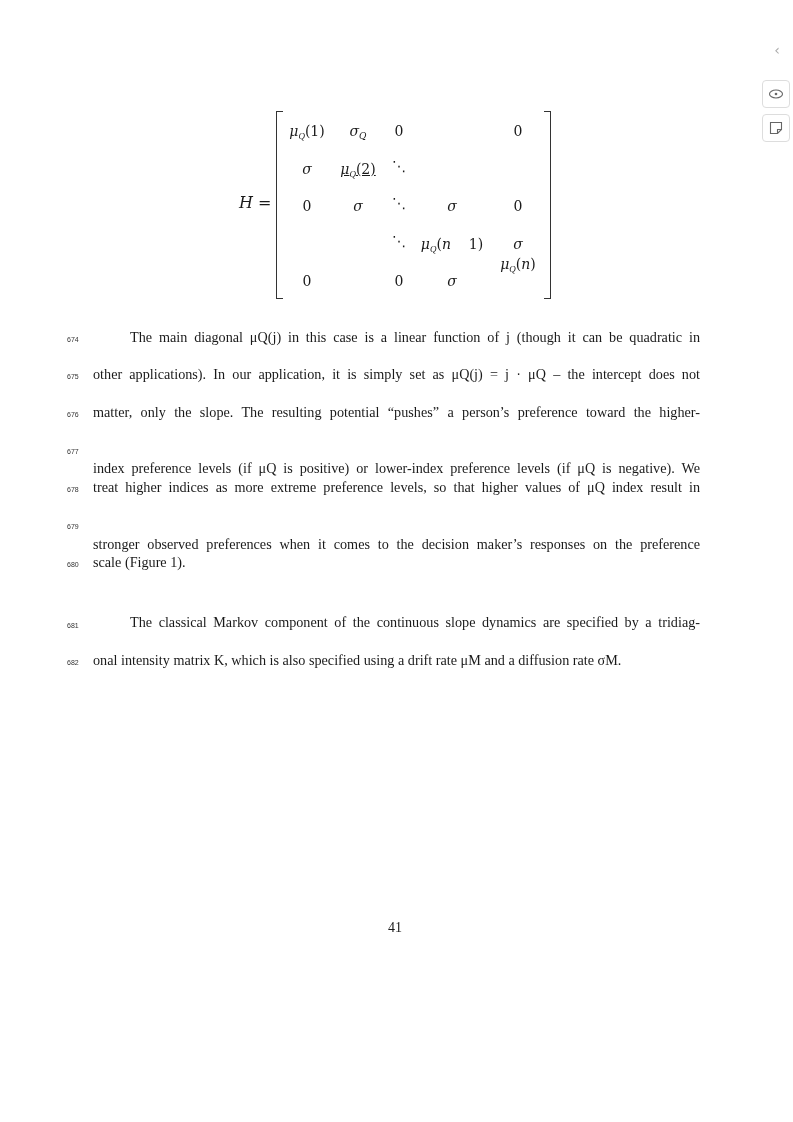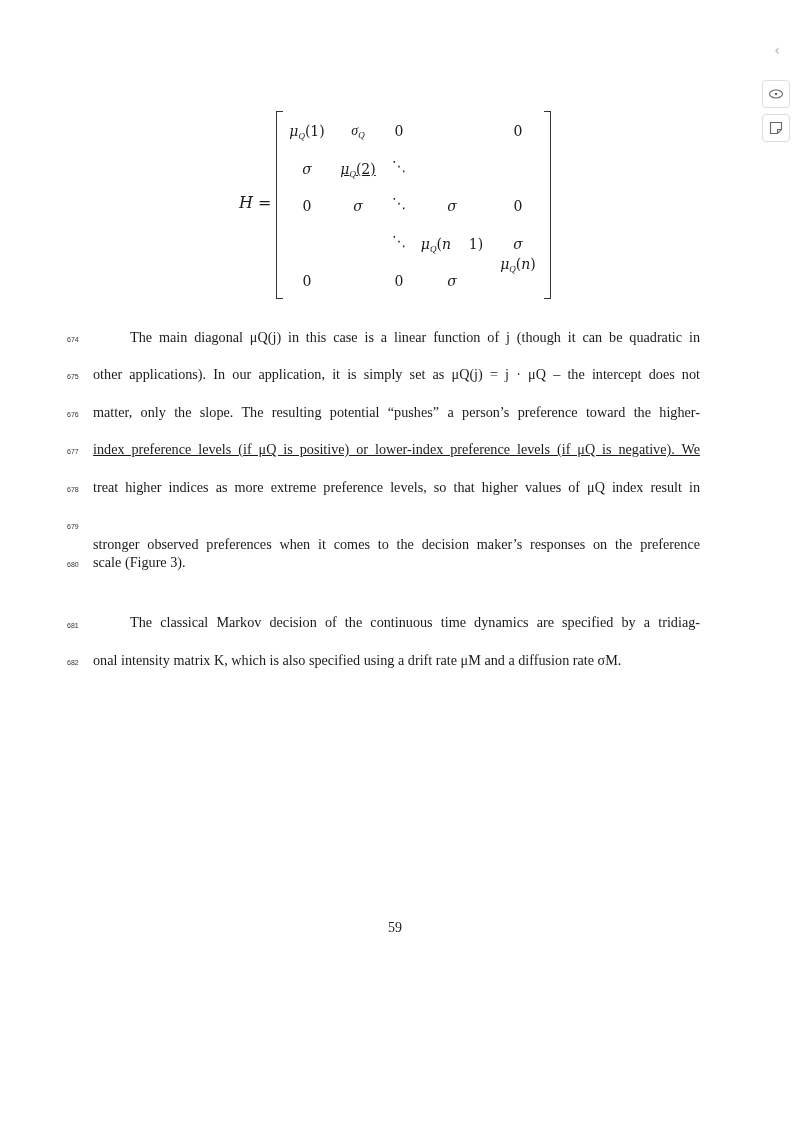--- a/index.html
+++ b/index.html
@@ -51,21 +51,21 @@
       <path d="M13.5 9.5 H9.5 V13.5" fill="none" stroke="#666" stroke-width="1.1"></path>
     </svg>
   </div>
 
   <div>
     <span class="eq-lhs math">H =</span>
     <div class="bracket-l"></div>
     <div class="bracket-r"></div>
 
     <span class="cell" style="left:307px; top:123px;"><span class="math">μ</span><span class="sub">Q</span><span class="mrm">(1)</span></span>
-    <span class="cell math" style="left:358px; top:123px;font-family:Liberation Serif, serif;">σ<span class="sub">Q</span></span>
+    <span class="cell math" style="left:358px; top:123px;">σ<span class="sub">Q</span></span>
     <span class="cell mrm" style="left:399px; top:123px;">0</span>
     <span class="cell mrm" style="left:518px; top:123px;">0</span>
 
     <span class="cell math" style="left:307px; top:161px;">σ</span>
     <span class="cell" style="left:358px; top:161px;text-decoration:underline;"><span class="math">μ</span><span class="sub">Q</span><span class="mrm">(2)</span></span>
     <span class="cell mrm" style="left:399px; top:158px;">⋱</span>
 
     <span class="cell mrm" style="left:307px; top:198px;">0</span>
     <span class="cell math" style="left:358px; top:198px;">σ</span>
     <span class="cell mrm" style="left:399px; top:195px;">⋱</span>
@@ -86,34 +86,34 @@
     <span class="lnum" style="top:336px;">674</span>
     <div class="line indent just" style="top:329px;">The main diagonal μQ(j) in this case is a linear function of j (though it can be quadratic in</div>
 
     <span class="lnum" style="top:373px;">675</span>
     <div class="line just" style="top:366px;">other applications). In our application, it is simply set as μQ(j) = j · μQ – the intercept does not</div>
 
     <span class="lnum" style="top:411px;">676</span>
     <div class="line just" style="top:404px;">matter, only the slope. The resulting potential “pushes” a person’s preference toward the higher-</div>
 
     <span class="lnum" style="top:448px;">677</span>
-    <div class="line just" style="top:441px;text-decoration:underline;">index preference levels (if μQ is positive) or lower-index preference levels (if μQ is negative). We</div>
+    <div class="line just" style="top:460px;">index preference levels (if μQ is positive) or lower-index preference levels (if μQ is negative). We</div>
 
     <span class="lnum" style="top:486px;">678</span>
     <div class="line just" style="top:479px;">treat higher indices as more extreme preference levels, so that higher values of μQ index result in</div>
 
     <span class="lnum" style="top:523px;">679</span>
     <div class="line just" style="top:516px;margin-top:20px;">stronger observed preferences when it comes to the decision maker’s responses on the preference</div>
 
     <span class="lnum" style="top:561px;">680</span>
-    <div class="line" style="top:554px;">scale (Figure 3).</div>
+    <div class="line" style="top:554px;">scale (Figure 1).</div>
   </div>
 
   <div>
     <span class="lnum" style="top:622px;">681</span>
-    <div class="line indent just" style="top:614px;">The classical Markov decision of the continuous time dynamics are specified by a tridiag-</div>
+    <div class="line indent just" style="top:614px;">The classical Markov component of the continuous slope dynamics are specified by a tridiag-</div>
 
     <span class="lnum" style="top:659px;">682</span>
     <div class="line" style="top:652px;">onal intensity matrix K, which is also specified using a drift rate μM and a diffusion rate σM.</div>
   </div>
 
-  <div class="pagenum">59</div>
+  <div class="pagenum">41</div>
 </div>
 
 </body></html>

